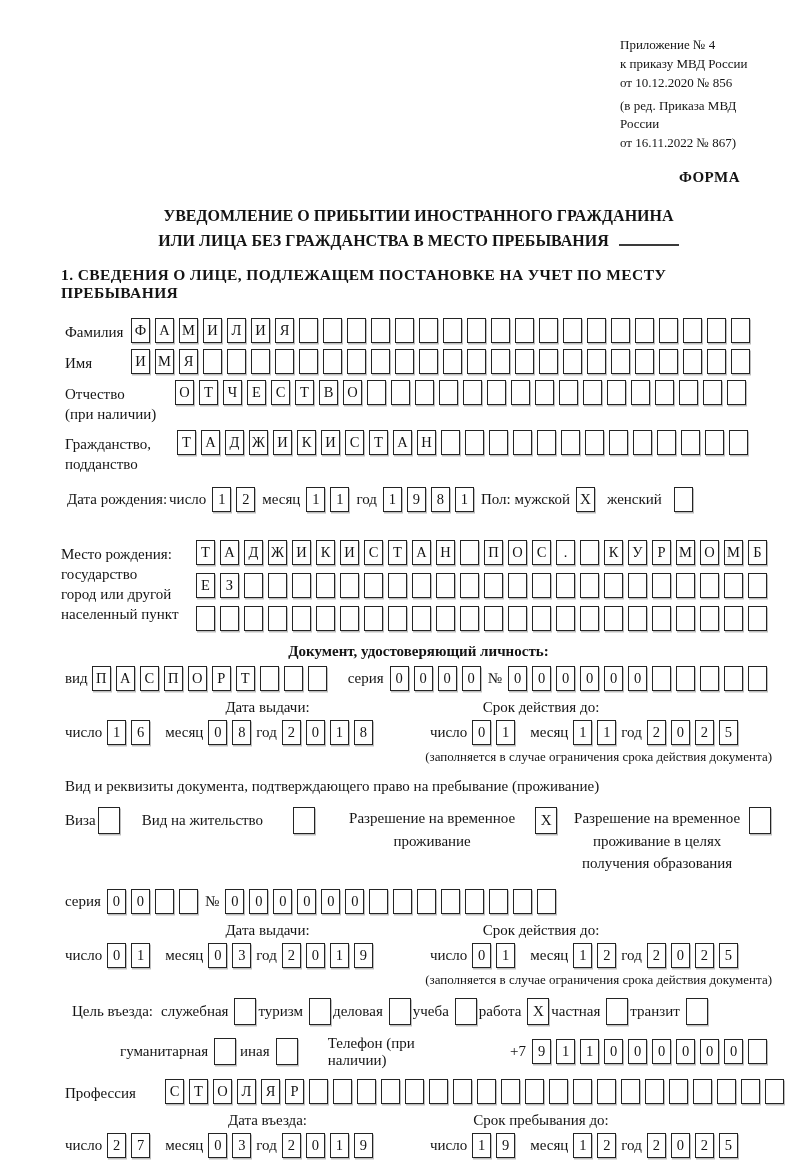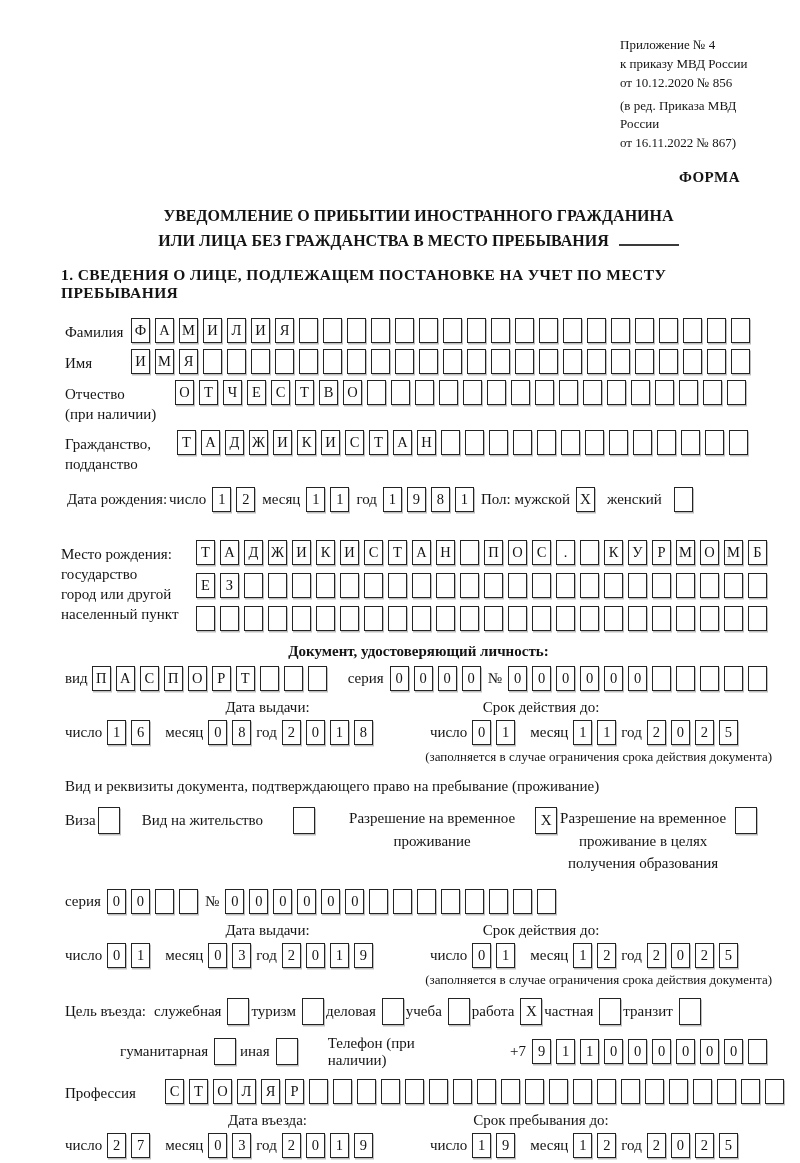--- a/index.html
+++ b/index.html
@@ -416,21 +416,21 @@
       <span class="cbx" style="margin-left:2px;"></span>
     </span>
     <span class="opt" style="margin-left:22px;">
       <span class="ol">Вид на жительство</span>
       <span class="cbx" style="margin-left:30px;"></span>
     </span>
     <span class="opt" style="margin-left:22px;">
       <span class="ol2" style="width:190px;">Разрешение на временное проживание</span>
       <span class="cbx" style="margin-left:8px;">X</span>
     </span>
-    <span class="opt" style="margin-left:2px;">
+    <span class="opt" style="margin-left:16px;">
       <span class="ol2" style="width:168px;">Разрешение на временное проживание в целях получения образования</span>
       <span class="cbx" style="margin-left:8px;"></span>
     </span>
   </div>
 
   <div class="row inline" style="margin-top:14px;">
     <span class="t" style="margin-left:0;">серия</span>
     <span class="cells">
         <span class="cell">0</span>
         <span class="cell">0</span>
@@ -498,21 +498,21 @@
             <span class="cell">0</span>
             <span class="cell">2</span>
             <span class="cell">5</span>
           </span>
       </div>
       <div class="note">(заполняется в случае ограничения срока действия документа)</div>
     </div>
   </div>
 
   <div class="row inline" style="margin-top:10px;">
-    <span class="t" style="margin-left:0;">Цель въезда:</span>
+    <span class="t" style="margin-left:7px;">Цель въезда:</span>
     <span class="t">служебная</span>
     <span class="cbx"></span>
     <span class="t">туризм</span>
     <span class="cbx"></span>
     <span class="t">деловая</span>
     <span class="cbx"></span>
     <span class="t">учеба</span>
     <span class="cbx"></span>
     <span class="t">работа</span>
     <span class="cbx">X</span>

